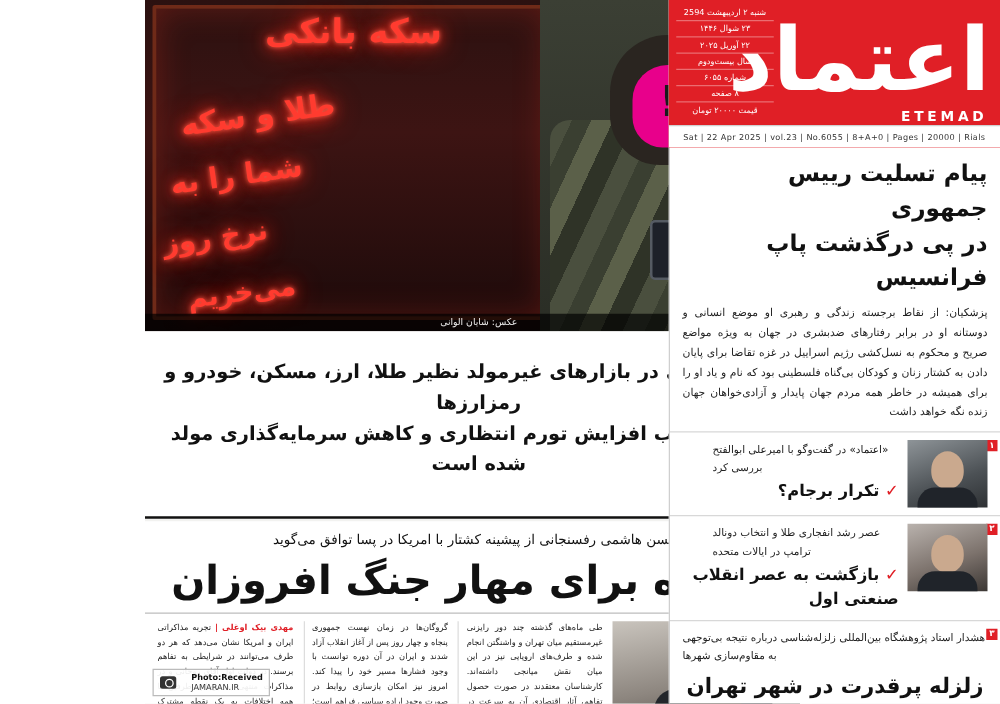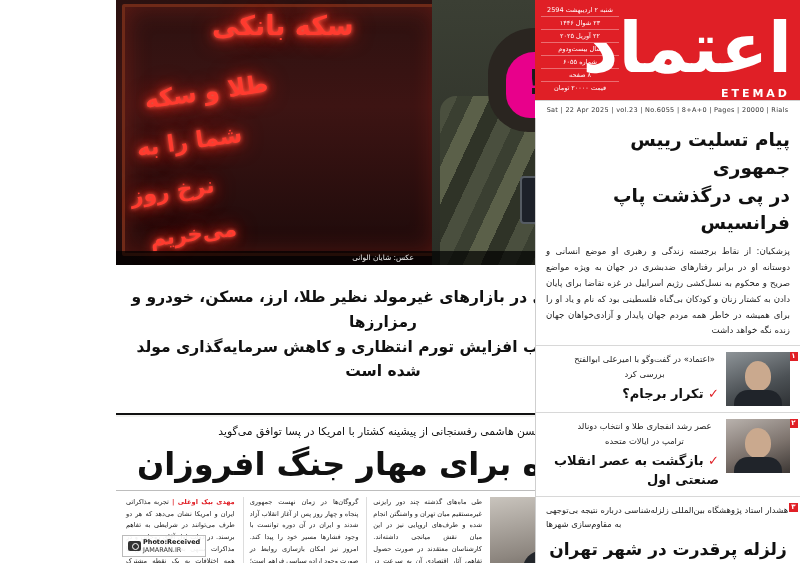--- a/index.html
+++ b/index.html
@@ -136,21 +136,21 @@
     background: #caa98e;
   }
   .mini-photo .body {
     position: absolute; left: 50%; bottom: -6px;
     transform: translateX(-50%);
     width: 48px; height: 22px; border-radius: 14px 14px 0 0;
     background: #20242a;
   }
   .mini-text { flex: 1; }
   .mini-kicker {
-    font-size: 8.4px; line-height: 1.7; color: #222; text-align: center; margin-left: 24px;
+    font-size: 8.4px; line-height: 1.7; color: #222; text-align: left; margin-left: 24px;
   }
   .mini-title {
     margin-top: 4px;
     font-size: 13px; font-weight: bold; color: #111; line-height: 1.45;
     text-align: right;
   }
   .mini-title .tick { color: #e01f26; font-weight: bold; }
 
   .mini-note {
     font-size: 8.4px; line-height: 1.75; color: #222;
@@ -323,21 +323,21 @@
   .bt-photo .g {
     position: absolute; left: 54%; top: 42px; width: 46px; height: 12px;
     transform: translateX(-50%);
     border-top: 2px solid #3a3a3a;
   }
 
   
   .watermark {
     position: absolute;
     left: 6px; bottom: 6px;
-    display: flex; align-items: center; gap: 2px;
+    display: flex; align-items: center; gap: 12px;
     background: rgba(255,255,255,.92);
     border: 1px solid #bbb;
     padding: 2px 5px;
     direction: ltr;
   }
   .wm-cam {
     width: 13px; height: 10px; background: #333; border-radius: 2px;
     position: relative;
   }
   .wm-cam:after {

